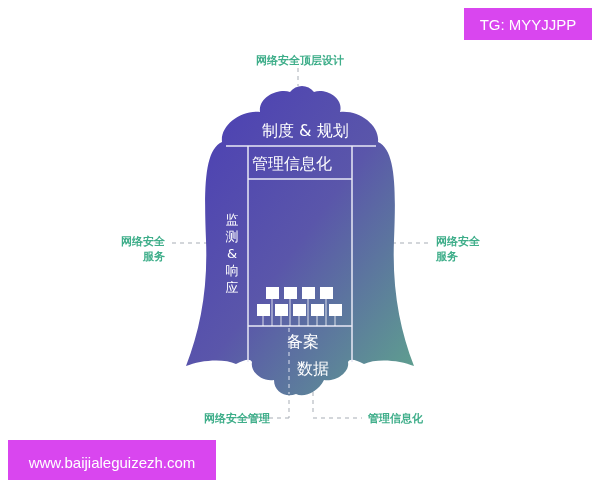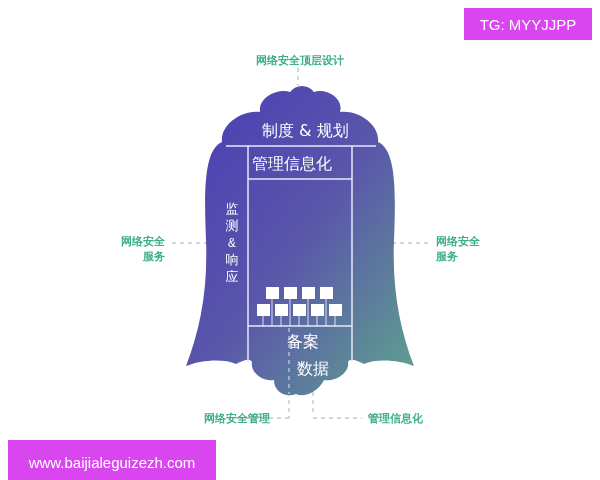--- a/index.html
+++ b/index.html
@@ -103,21 +103,21 @@
     <line x1="289" y1="328" x2="289" y2="394" stroke="#dfe3f0" stroke-width="1" stroke-dasharray="4,4"></line>
   </svg>
 
   
   <div class="label-green" style="left:256px; top:53px;">网络安全顶层设计</div>
 
   <div class="label-white" style="left:262px; top:123px; width:78px; text-align:center;">制度 &amp; 规划</div>
 
   <div class="label-white" style="left:240px; top:156px; width:104px; text-align:center;">管理信息化</div>
 
-  <div class="vertical" style="left:224px; top:201px;font-family:Liberation Mono, monospace;">监测&amp;响应</div>
+  <div class="vertical" style="left:224px; top:211px;">监测&amp;响应</div>
 
   <div class="label-white" style="left:287px; top:334px;">备案</div>
   <div class="label-white" style="left:297px; top:361px;">数据</div>
 
   <div class="label-green" style="left:115px; top:234px; width:50px; text-align:right;">网络安全</div>
   <div class="label-green" style="left:115px; top:249px; width:50px; text-align:right;">服务</div>
 
   <div class="label-green" style="left:436px; top:234px;">网络安全</div>
   <div class="label-green" style="left:436px; top:249px;">服务</div>
 

